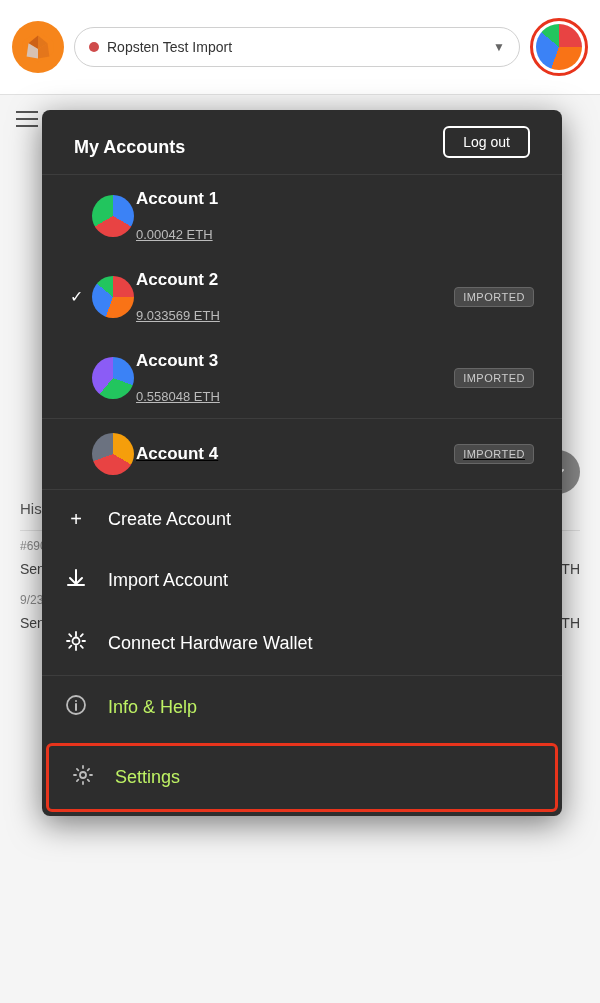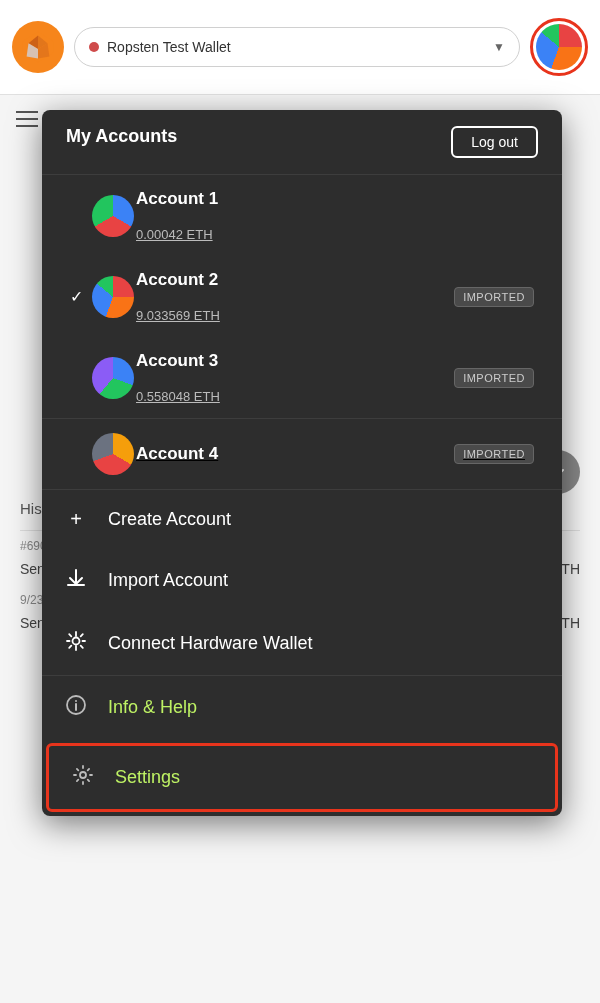--- a/index.html
+++ b/index.html
@@ -120,23 +120,23 @@
       background: #2d2d2d;
       border-radius: 8px;
       z-index: 10;
       overflow: hidden;
       box-shadow: 0 8px 32px rgba(0,0,0,0.5);
     }
 
     
     .dropdown-header {
       display: flex;
-      align-items: flex-start;
+      align-items: flex-end;
       justify-content: space-between;
-      padding: 16px 24px;
+      padding: 16px 32px;
       border-bottom: 1px solid #3d3d3d;
     }
     .dropdown-title {
       font-size: 18px;
       font-weight: 600;
       color: #fff;
     }
     .logout-btn {
       background: transparent;
       border: 2px solid #fff;
@@ -302,21 +302,21 @@
       <polygon points="50,10 90,35 90,65 50,90 10,65 10,35" fill="#f6851b"></polygon>
       <polygon points="50,20 75,40 50,55" fill="#e2761b"></polygon>
       <polygon points="50,20 25,40 50,55" fill="#cd6116"></polygon>
       <polygon points="50,55 75,40 80,75 50,80" fill="#e4761b"></polygon>
       <polygon points="50,55 25,40 20,75 50,80" fill="#d7c1b3"></polygon>
     </svg>
   </div>
 
   <div class="network-selector">
     <div class="network-dot"></div>
-    <span class="network-name">Ropsten Test Wallet</span>
+    <span class="network-name">Ropsten Test Import</span>
     <span class="chevron-down">▼</span>
   </div>
 
   <div class="avatar-highlighted">
     <div class="avatar-circle avatar-topbar"></div>
   </div>
 </div>
 
 <div class="hamburger">
   <div class="hamburger-lines">

